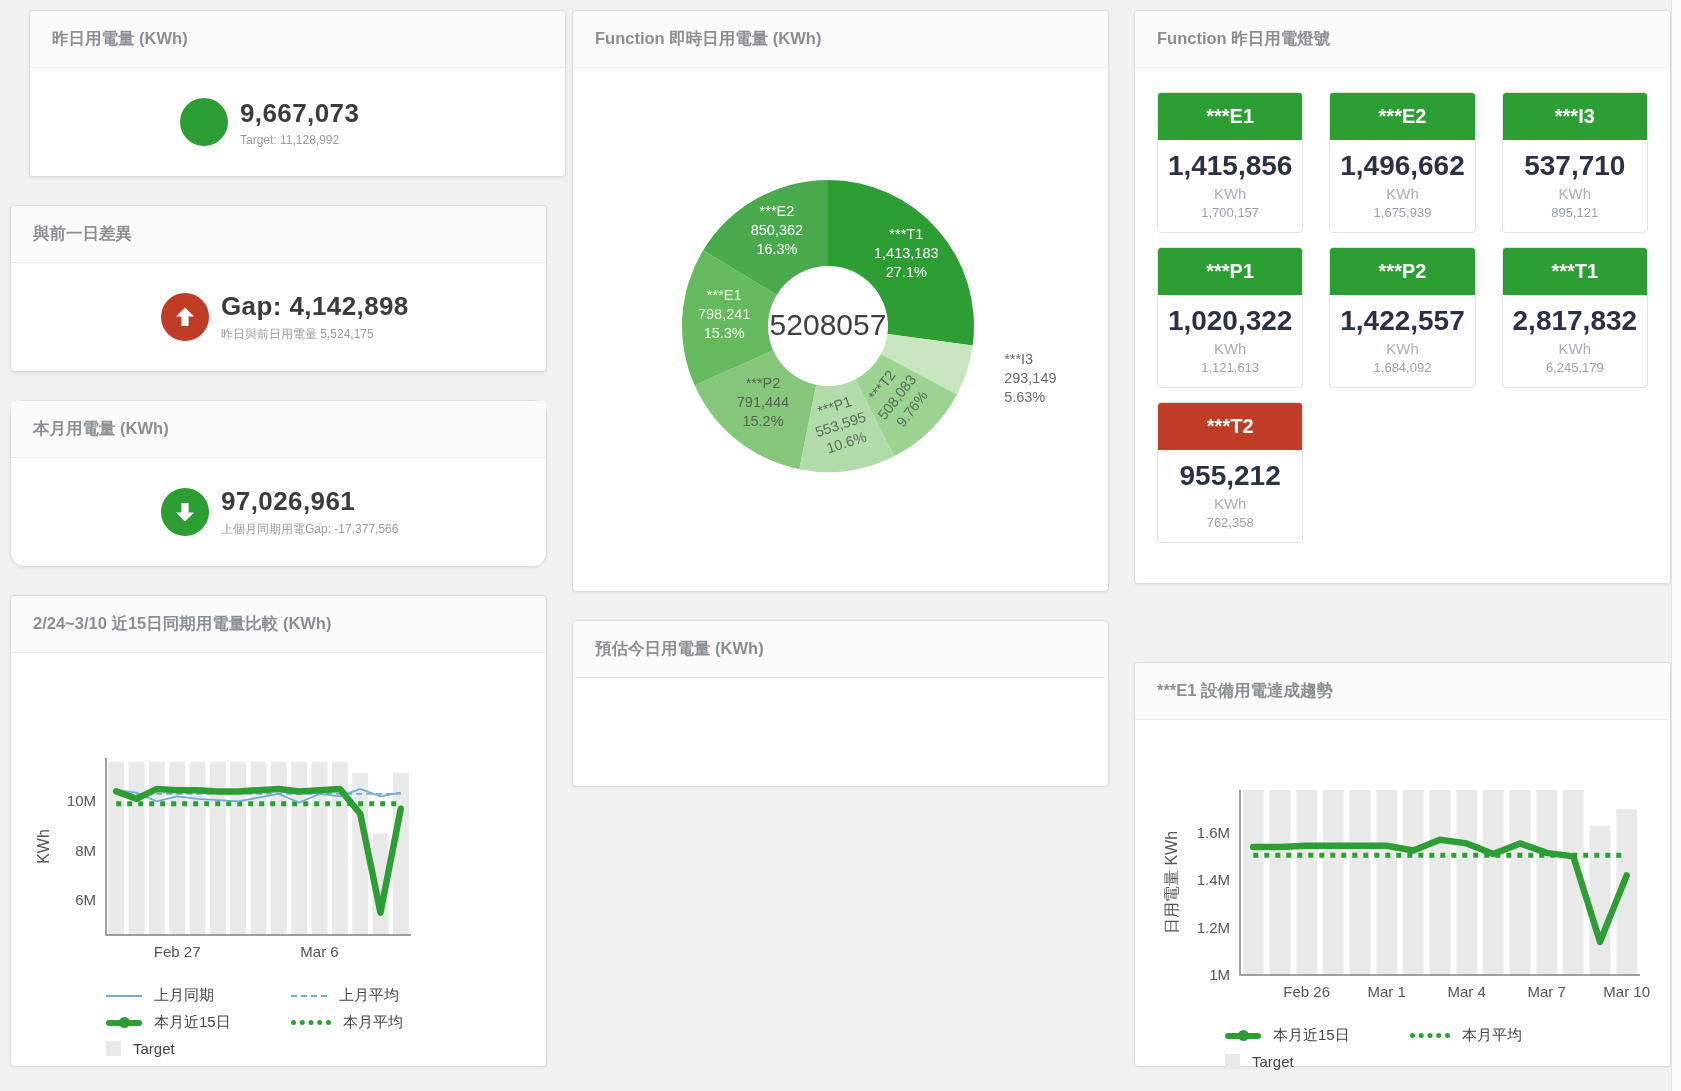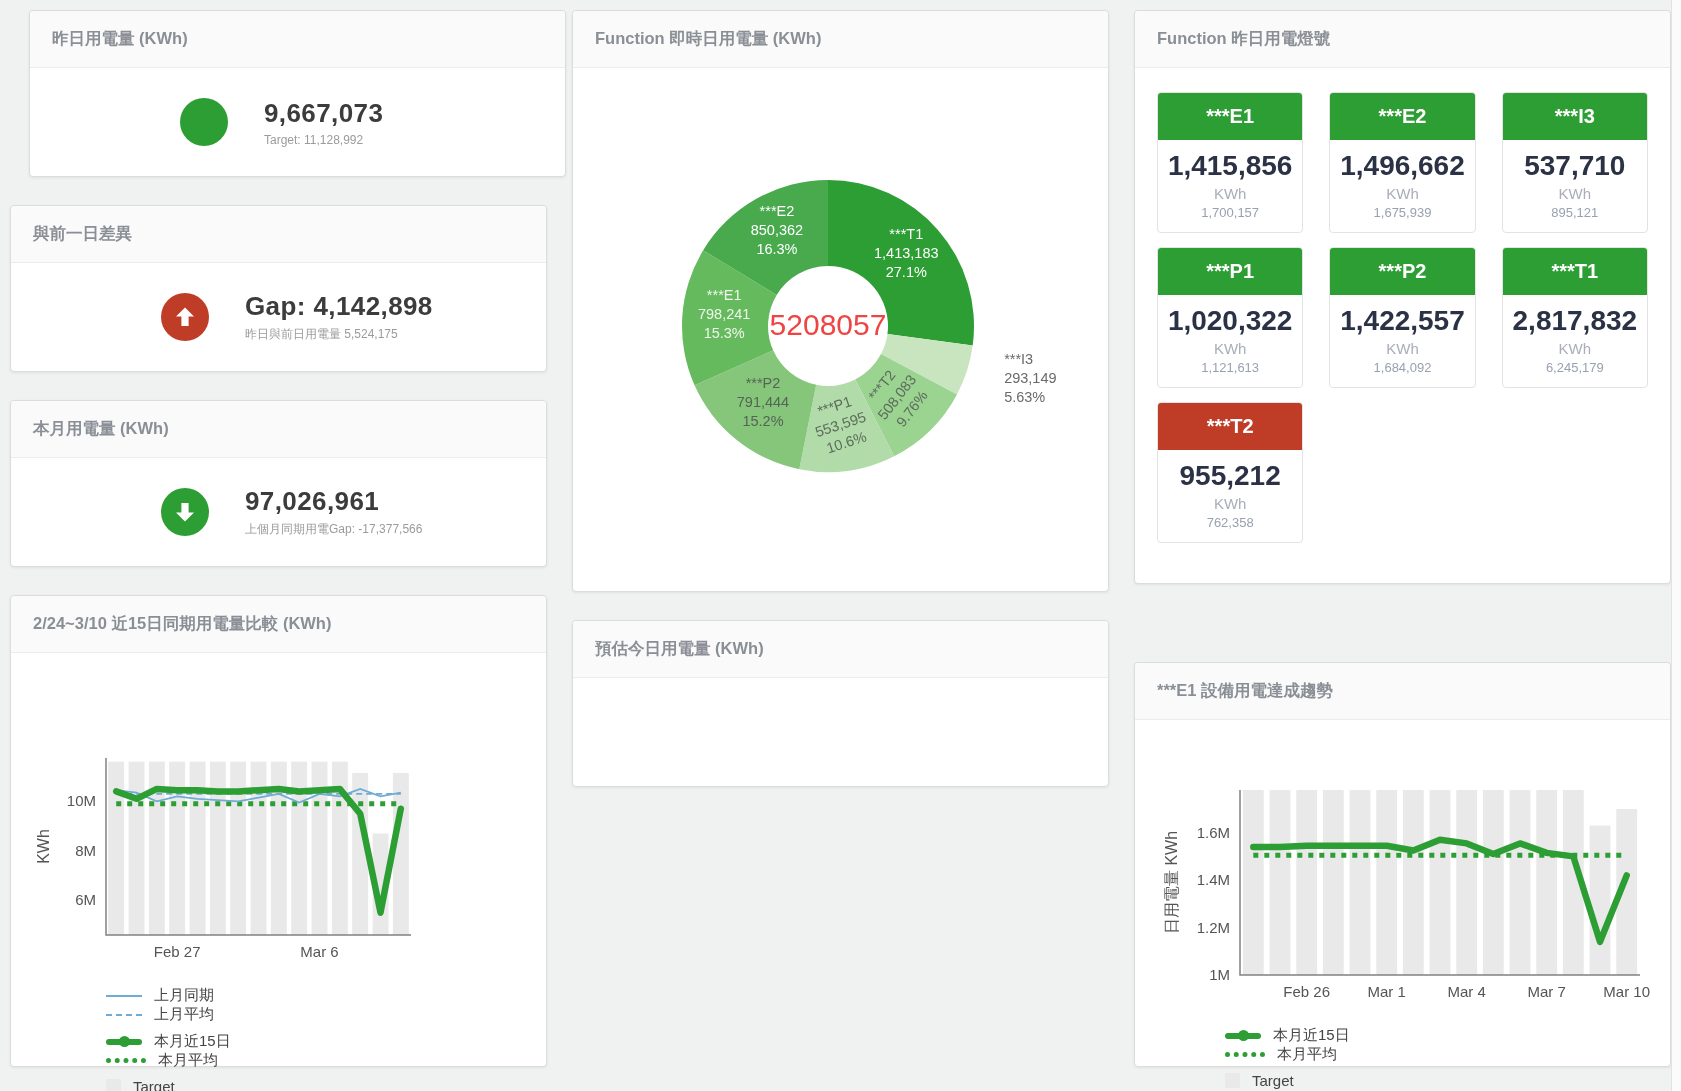--- a/index.html
+++ b/index.html
@@ -1,48 +1,48 @@
 <!DOCTYPE html>
 <html><head>
 <meta charset="utf-8">
 <style>
   html,body{margin:0;padding:0;background:#f0f1f1;font-family:"Liberation Sans","DejaVu Sans",sans-serif;}
   .page{position:relative;width:1681px;height:1091px;overflow:hidden;background:#f0f1f1;}
   .card{position:absolute;background:#fff;border:1px solid #dcdcdc;border-radius:4px;box-shadow:0 1px 3px rgba(0,0,0,.07);}
   .card-header{height:56px;background:#fafafa;border-bottom:1px solid #ececec;border-radius:4px 4px 0 0;display:flex;align-items:center;padding:0 22px;}
   .card-title{font-size:16.5px;font-weight:bold;color:#8a8f96;}
   
-  .stat-row{display:flex;align-items:center;height:calc(100% - 57px);padding-left:150px;gap:36px;}
+  .stat-row{display:flex;align-items:center;height:calc(100% - 57px);padding-left:150px;gap:12px;}
   .stat-row.est{padding-left:268px;}
   .circle{width:48px;height:48px;border-radius:50%;display:flex;align-items:center;justify-content:center;flex:none;}
   .stat-value{font-size:26px;font-weight:bold;color:#3c3c3c;letter-spacing:.4px;}
   .stat-sub{font-size:12px;color:#9b9b9b;margin-top:4px;}
   
   #card-yesterday{left:10px;top:10px;width:535px;height:165px;margin-left:19px;}
   #card-prevgap{left:10px;top:205px;width:535px;height:165px;}
-  #card-month{left:10px;top:400px;width:535px;height:165px;}
+  #card-month{left:10px;top:400px;width:535px;height:165px;border-radius:14px;}
   #card-compare{left:10px;top:595px;width:535px;height:470px;}
   #card-donut{left:572px;top:10px;width:535px;height:580px;}
   #card-estimate{left:572px;top:620px;width:535px;height:165px;}
   #card-lights{left:1134px;top:10px;width:535px;height:572px;}
   #card-trend{left:1134px;top:662px;width:535px;height:403px;}
   
   .donut-wrap{position:relative;height:524px;}
-  .donut-center{position:absolute;left:155px;top:240px;width:200px;text-align:center;font-size:30px;color:#ef4444;}
+  .donut-center{position:absolute;left:155px;top:240px;width:200px;text-align:center;font-size:30px;color:#404040;}
   
   .tiles{padding:24px 22px;display:grid;grid-template-columns:repeat(3,1fr);column-gap:26px;row-gap:14px;align-content:start;}
   .tile{border:1px solid #e3e3e3;border-radius:4px;overflow:hidden;background:#fff;}
   .tile-header{padding:12px 0;text-align:center;color:#fff;font-size:20px;font-weight:bold;}
   .tile-body{text-align:center;padding:10px 4px 12px;}
   .tile-value{font-size:28px;font-weight:bold;color:#2b3245;}
   .tile-unit{font-size:15px;color:#a9aeb8;margin-top:3px;}
   .tile-target{font-size:13px;color:#99a1b0;margin-top:3px;}
   
   .legend{font-size:15px;color:#444;}
-  .lg-row{display:flex;margin-bottom:8px;flex-direction:column;}
+  .lg-row{display:flex;margin-bottom:8px;}
   .lg-item{display:flex;align-items:center;width:185px;}
   .mk{margin-right:12px;flex:none;}
   .mk-thin{width:36px;height:2px;}
   .mk-dashed{width:36px;height:0;border-top-style:dashed;border-top-width:2px;}
   .mk-dotted{width:40px;height:0;border-top-style:dotted;border-top-width:5px;}
   .mk-thick{width:36px;height:6px;border-radius:3px;position:relative;}
   .mk-thick .mk-dot{position:absolute;left:13px;top:-2.5px;width:11px;height:11px;border-radius:50%;display:block;}
   .mk-square{width:15px;height:15px;}
   .scroll-gutter{position:absolute;right:0;top:0;width:9px;height:100%;background:#fbfbfb;border-left:1px solid #e3e3e3;}
 </style>

